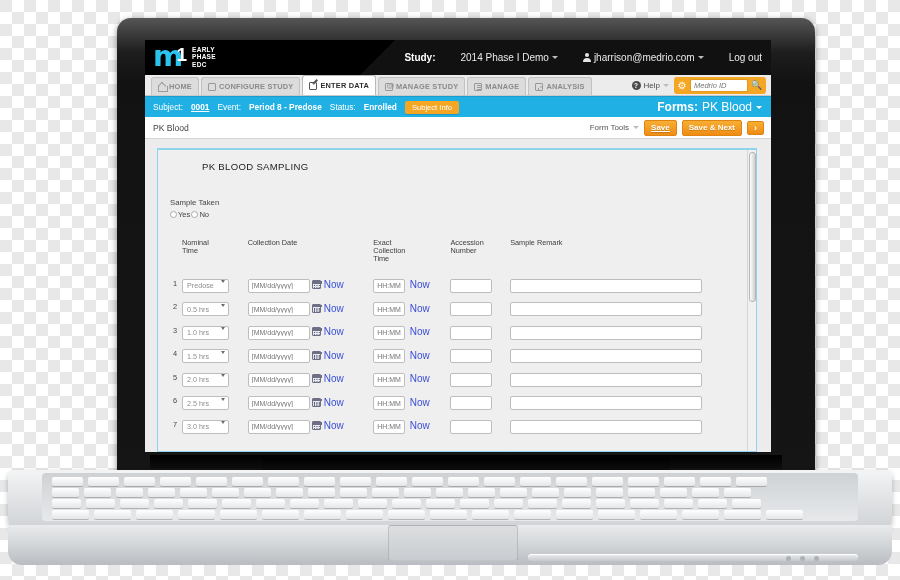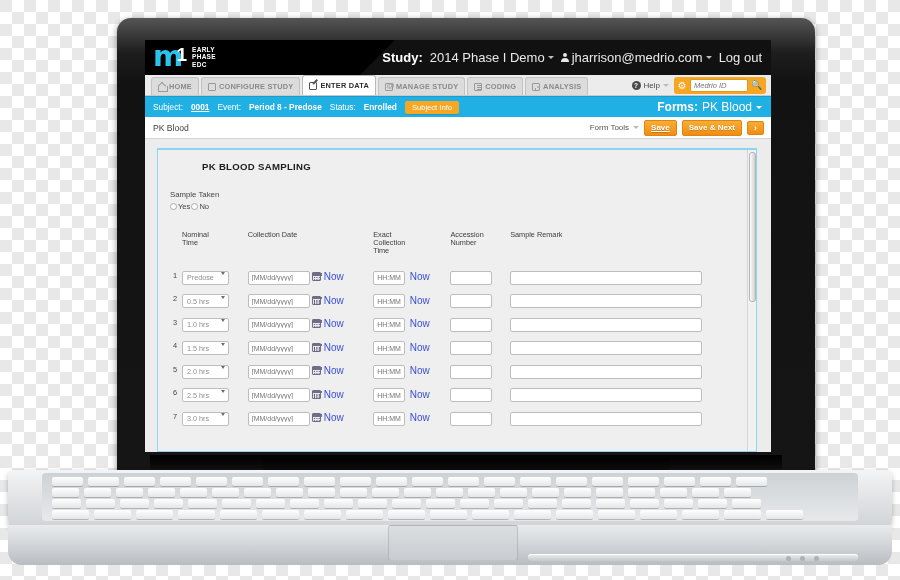--- a/index.html
+++ b/index.html
@@ -98,22 +98,22 @@
   .logo-m{
     font-family:"DejaVu Sans", sans-serif;font-weight:bold;font-size:29px;line-height:22px;
     color:#29c3ee; letter-spacing:-1px;
   }
   .logo-one{
     position:absolute;right:0;top:0;color:#fff;font-weight:bold;font-size:19px;line-height:20px;
   }
   .logo-txt{color:#fff;font-size:6.5px;font-weight:bold;line-height:7.4px;letter-spacing:.3px;}
 
   .topright{
-    position:absolute;right:9px;top:0;height:35px;display:flex;align-items:center;gap:7px;
-    font-size:13px;color:#e9e9e9;z-index:2;
+    position:absolute;right:9px;top:0;height:35px;display:flex;align-items:center;gap:25px;
+    font-size:10px;color:#e9e9e9;z-index:2;
   }
   .topright b{color:#fff;}
   .tr-item{display:flex;align-items:center;gap:3px;cursor:default;}
   .caret{
     display:inline-block;width:0;height:0;border-left:3px solid transparent;
     border-right:3px solid transparent;border-top:3.5px solid #bdbdbd;
   }
   .user-icon{
     position:relative;width:8px;height:9px;display:inline-block;
   }
@@ -230,21 +230,21 @@
   
   .page{
     position:relative;height:calc(412px - 35px - 21px - 21px - 22px);
     background:#ececec;padding:9px 14px 0 12px;overflow:hidden;
   }
   .panel{
     background:#efefef;border:1px solid #8fd3ef;border-top:2px solid #8fd3ef;
     height:100%;padding:11px 12px;overflow:hidden;position:relative;
   }
   .panel-title{
-    font-size:9.6px;font-weight:bold;color:#1d1d1d;letter-spacing:.3px;margin-bottom:18px;padding-left:32px;
+    font-size:9.6px;font-weight:normal;color:#1d1d1d;letter-spacing:.3px;margin-bottom:26px;padding-left:32px;
   }
   .taken-row{display:flex;margin-bottom:20px;}
   .fld-label{font-size:7.8px;color:#444;margin-bottom:3px;display:block;}
   .radios{display:flex;align-items:center;gap:1px;font-size:7.6px;color:#444;}
   .radios label{display:flex;align-items:center;gap:1px;cursor:pointer;}
   .radios input{
     -webkit-appearance:none;appearance:none;width:7px;height:7px;border-radius:50%;
     border:1px solid #aaa;background:#fff;margin:0;cursor:pointer;flex:none;
   }
   .txt-reason{
@@ -366,21 +366,21 @@
         <div class="tab active">
           <i class="tab-ico pen"></i>
           <span>ENTER DATA</span>
         </div>
         <div class="tab">
           <i class="tab-ico at"></i>
           <span>MANAGE STUDY</span>
         </div>
         <div class="tab">
           <i class="tab-ico lines"></i>
-          <span>CODING</span>
+          <span>MANAGE</span>
         </div>
         <div class="tab">
           <i class="tab-ico chart"></i>
           <span>ANALYSIS</span>
         </div>
 
         <div class="nav-right">
           <div class="help">
             <span class="help-ico">?</span>
             <span>Help</span>

